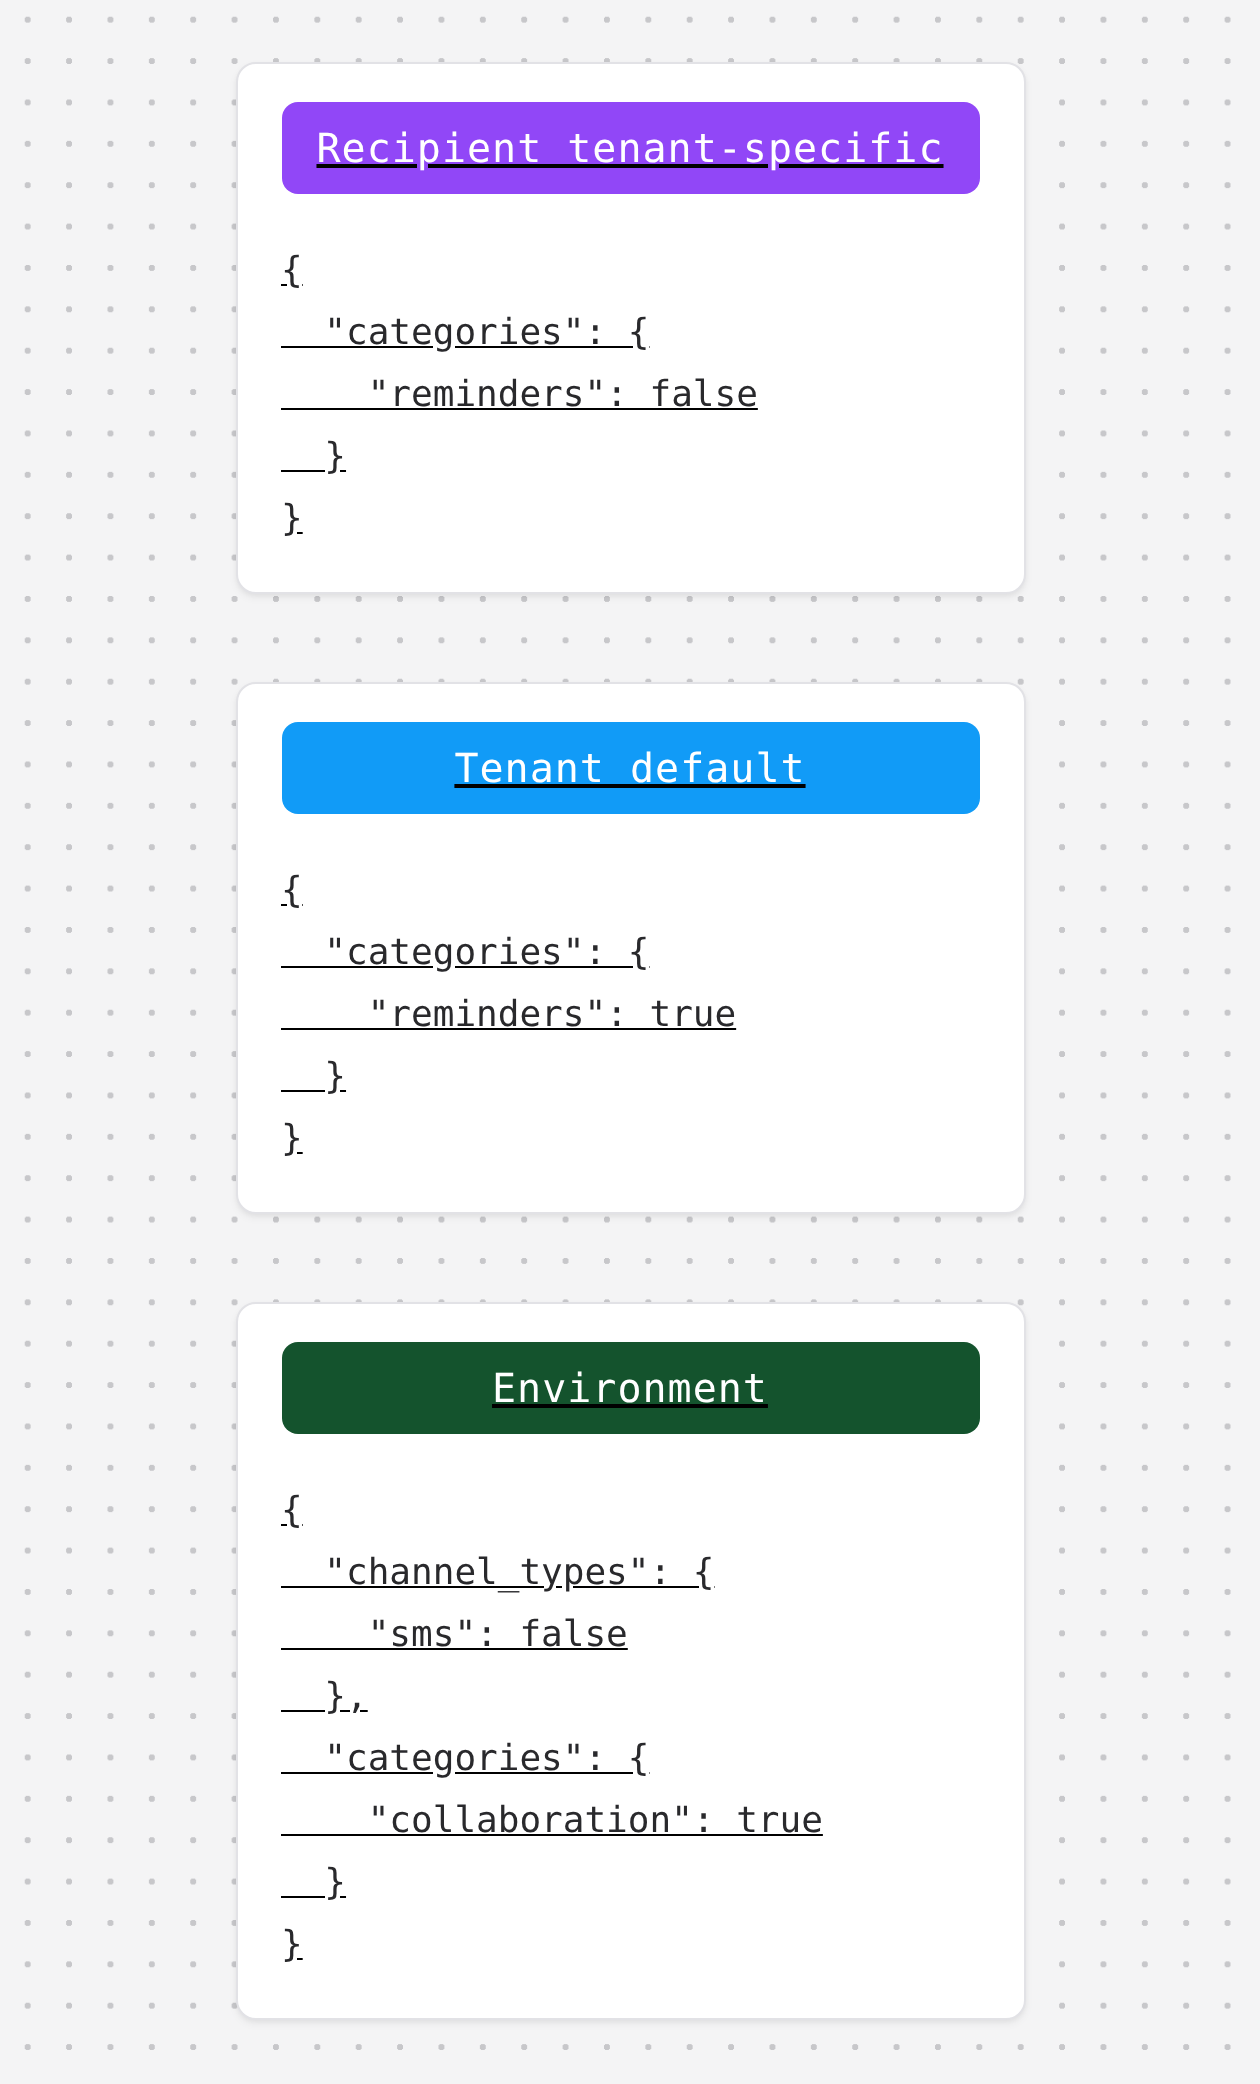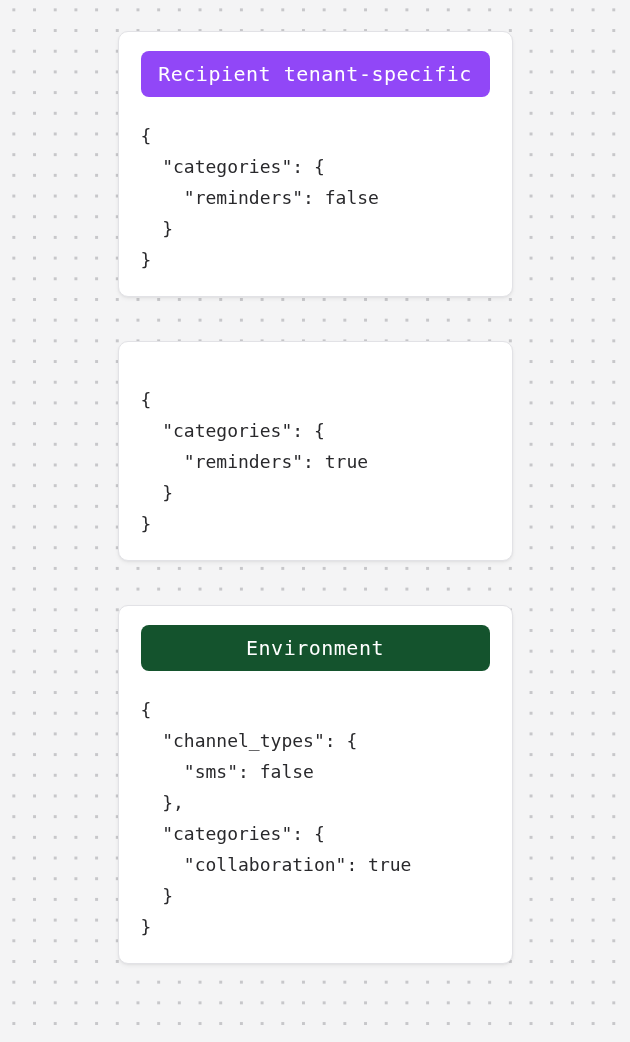--- a/index.html
+++ b/index.html
@@ -11,20 +11,21 @@
   }
 
   .canvas {
     width: 630px;
     height: 1042px;
     background-color: #f4f4f5;
     background-image: radial-gradient(circle, #c7c7ca 1.45px, transparent 1.55px);
     background-size: 20.7px 20.7px;
     background-position: 3.5px -0.5px;
     overflow: hidden;
+    text-decoration: underline;
   }
 
   .card {
     width: 395px;
     margin: 0 auto;
     background: #ffffff;
     border: 1px solid #e2e2e6;
     border-radius: 10px;
     box-shadow: 0 2px 4px rgba(0,0,0,0.05), 0 1px 2px rgba(0,0,0,0.04);
     padding: 19px 22px 21px 22px;
@@ -63,20 +64,21 @@
   <div class="card card-1">
     <div class="badge" style="background-color: rgb(145, 71, 247);">Recipient tenant-specific</div>
     <pre class="code">{
   "categories": {
     "reminders": false
   }
 }</pre>
   </div>
 
   <div class="card card-2">
+    <div class="badge" style="background-color: rgb(17, 155, 247);">Tenant default</div>
     <pre class="code">{
   "categories": {
     "reminders": true
   }
 }</pre>
   </div>
 
   <div class="card card-3">
     <div class="badge" style="background-color: #14532d;">Environment</div>
     <pre class="code">{

